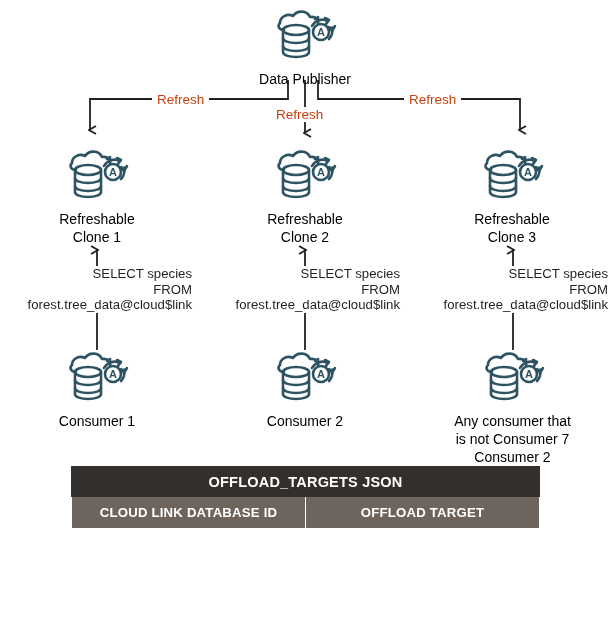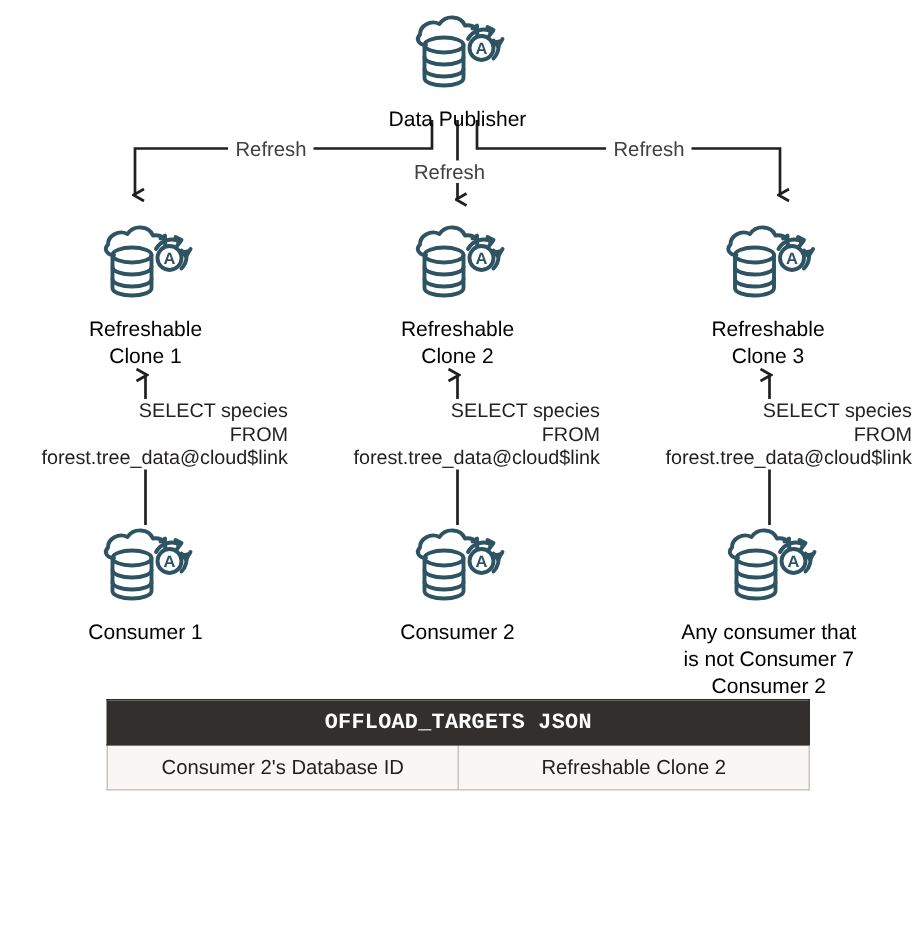--- a/index.html
+++ b/index.html
@@ -27,21 +27,21 @@
   .n-rc1{left:17px;top:146px;width:160px;}
   .n-rc2{left:225px;top:146px;width:160px;}
   .n-rc3{left:432px;top:146px;width:160px;}
   .n-c1 {left:17px;top:348px;width:160px;}
   .n-c2 {left:225px;top:348px;width:160px;}
   .n-c3 {left:425px;top:348px;width:175px;}
 
   
   .edge-label{
     position:absolute;font-size:13.5px;line-height:15px;
-    color:#404040;background:#ffffff;padding:0 5px;white-space:nowrap;
+    color:#c2410c;background:#ffffff;padding:0 5px;white-space:nowrap;
   }
   .el-left {left:152px;top:92px;}
   .el-mid  {left:271px;top:107px;}
   .el-right{left:404px;top:92px;}
 
   .sql{
     position:absolute;text-align:right;font-size:13.2px;line-height:15.5px;
     color:#231f20;background:#ffffff;white-space:pre-line;
   }
   .sql-1{left:2px;top:266px;width:190px;}
@@ -57,21 +57,20 @@
     width:468px;border-collapse:collapse;table-layout:fixed;
   }
   table.offload th, table.offload td{
     padding:0;margin:0;
   }
   .tbl-title{
     background:#332f2c;color:#ffffff;
     font-size:14.5px;font-weight:bold;letter-spacing:.2px;
     height:29px;text-align:center;vertical-align:middle;
     border:1px solid #332f2c;
-    font-family:Liberation Mono, monospace;
   }
   .tbl-head{
     background:#6d645e;color:#ffffff;
     font-size:13.2px;font-weight:bold;letter-spacing:.2px;
     height:31px;text-align:center;vertical-align:middle;
     border:1px solid #ffffff;
   }
   .tbl-cell{
     font-size:13.5px;height:29px;text-align:center;vertical-align:middle;
     color:#231f20;border:1px solid #c9c5bd;
@@ -285,19 +284,19 @@
 <div class="table-wrap">
   <table class="offload">
     <colgroup>
         <col class="col-a">
         <col class="col-b">
       </colgroup>
     <tbody>
       <tr>
         <td class="tbl-title" colspan="2">OFFLOAD_TARGETS JSON</td>
       </tr>
-      <tr class="row-b">
-        <td class="tbl-cell">Consumer 2's Database ID</td>
-        <td class="tbl-cell">Refreshable Clone 2</td>
+      <tr>
+        <td class="tbl-head">CLOUD LINK DATABASE ID</td>
+        <td class="tbl-head">OFFLOAD TARGET</td>
       </tr>
     </tbody>
   </table>
 </div>
 
 </body></html>

